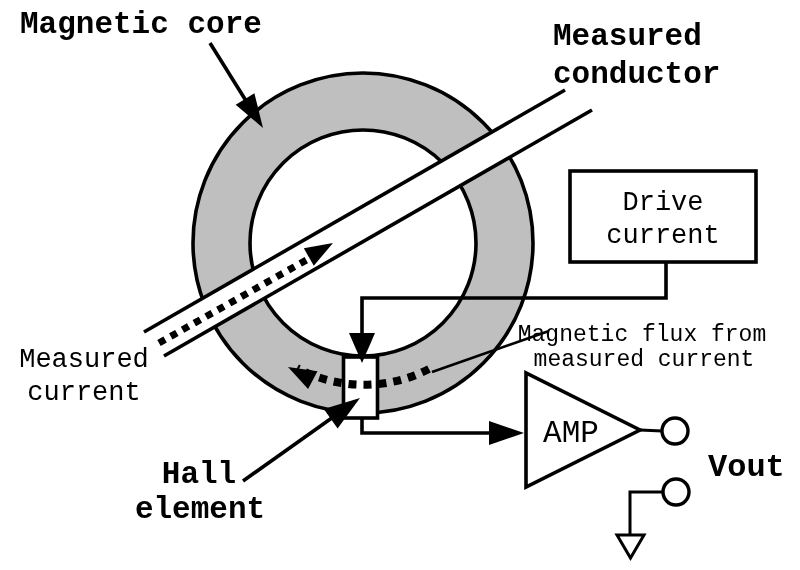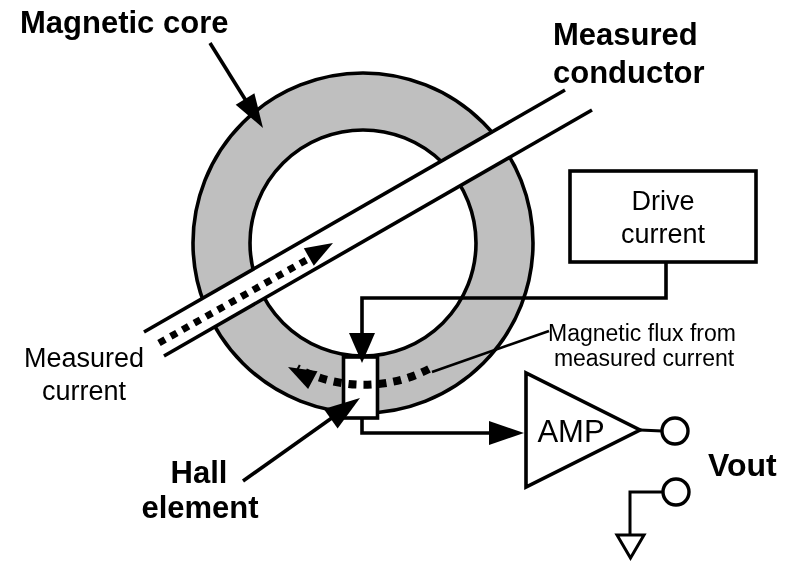--- a/index.html
+++ b/index.html
@@ -1,17 +1,17 @@
 <!DOCTYPE html>
 <html><head>
 <meta charset="utf-8">
 <style>
   html,body{margin:0;padding:0;background:#fff;}
   .stage{position:relative;width:800px;height:570px;background:#fff;overflow:hidden;
-         font-family:Liberation Sans, sans-serif;}
+         font-family:Liberation Mono, monospace;}
   svg{display:block;}
   text{fill:#000;}
   .lbl-bold{font-weight:bold;font-size:31px;}
   .lbl-reg{font-size:27px;}
   .lbl-sm{font-size:23px;}
   .lbl-amp{font-size:31px;}
   .lbl-vout{font-weight:bold;font-size:32px;}
 </style>
 </head>
 <body>

